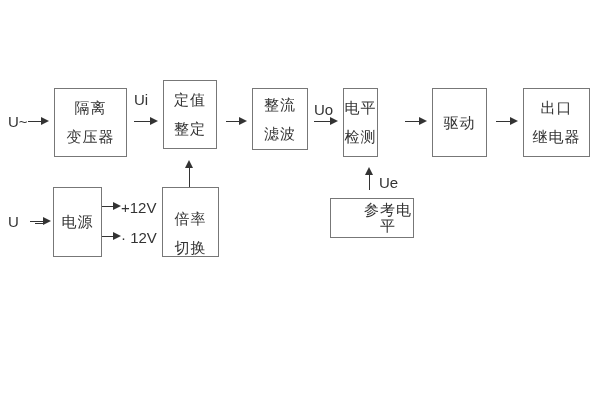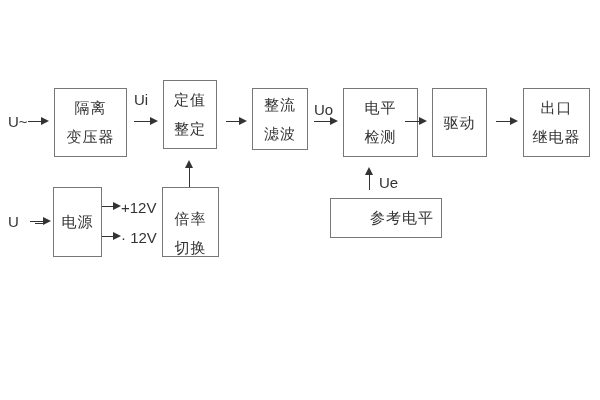--- a/index.html
+++ b/index.html
@@ -92,21 +92,21 @@
   <div class="box" style="left:163px;top:80px;width:54px;height:69px;">
     <span>定值</span>
     <span>整定</span>
   </div>
 
   <div class="box" style="left:252px;top:88px;width:56px;height:62px;align-items:center;">
     <span>整流</span>
     <span>滤波</span>
   </div>
 
-  <div class="box" style="left:343px;top:88px;width:75px;height:69px;">
+  <div class="box" style="left:343px;top:88px;width:35px;height:69px;">
     <span>电平</span>
     <span>检测</span>
   </div>
 
   <div class="box" style="left:432px;top:88px;width:55px;height:69px;">
     <span>驱动</span>
   </div>
 
   <div class="box" style="left:523px;top:88px;width:67px;height:69px;">
     <span>出口</span>
@@ -115,21 +115,21 @@
 
   <div class="box" style="left:53px;top:187px;width:49px;height:70px;">
     <span>电源</span>
   </div>
 
   <div class="box" style="left:162px;top:187px;width:57px;height:70px;justify-content:flex-end;">
     <span>倍率</span>
     <span>切换</span>
   </div>
 
-  <div class="box" style="left:330px;top:198px;width:112px;height:40px;padding-left:32px;">
+  <div class="box" style="left:330px;top:198px;width:84px;height:40px;padding-left:32px;">
     <span>参考电平</span>
   </div>
 
   <span class="lbl" style="left:8px;top:113px;">U~</span>
 
   <span class="lbl" style="left:8px;top:213px;letter-spacing:6px;">U –</span>
 
   <span class="lbl" style="left:134px;top:91px;">Ui</span>
 
   <span class="lbl" style="left:314px;top:101px;">Uo</span>

